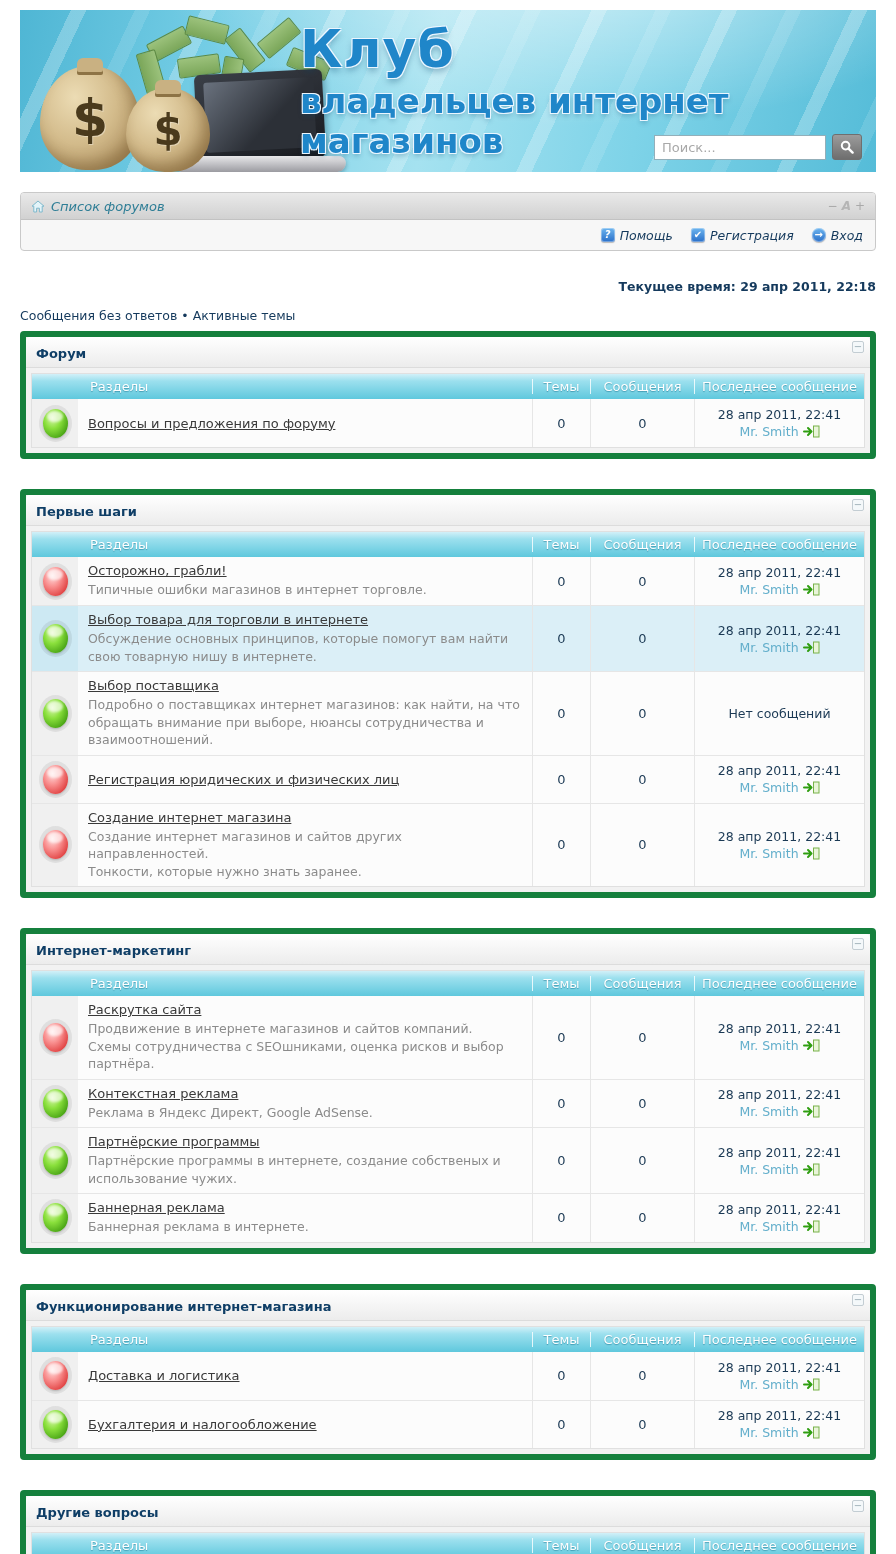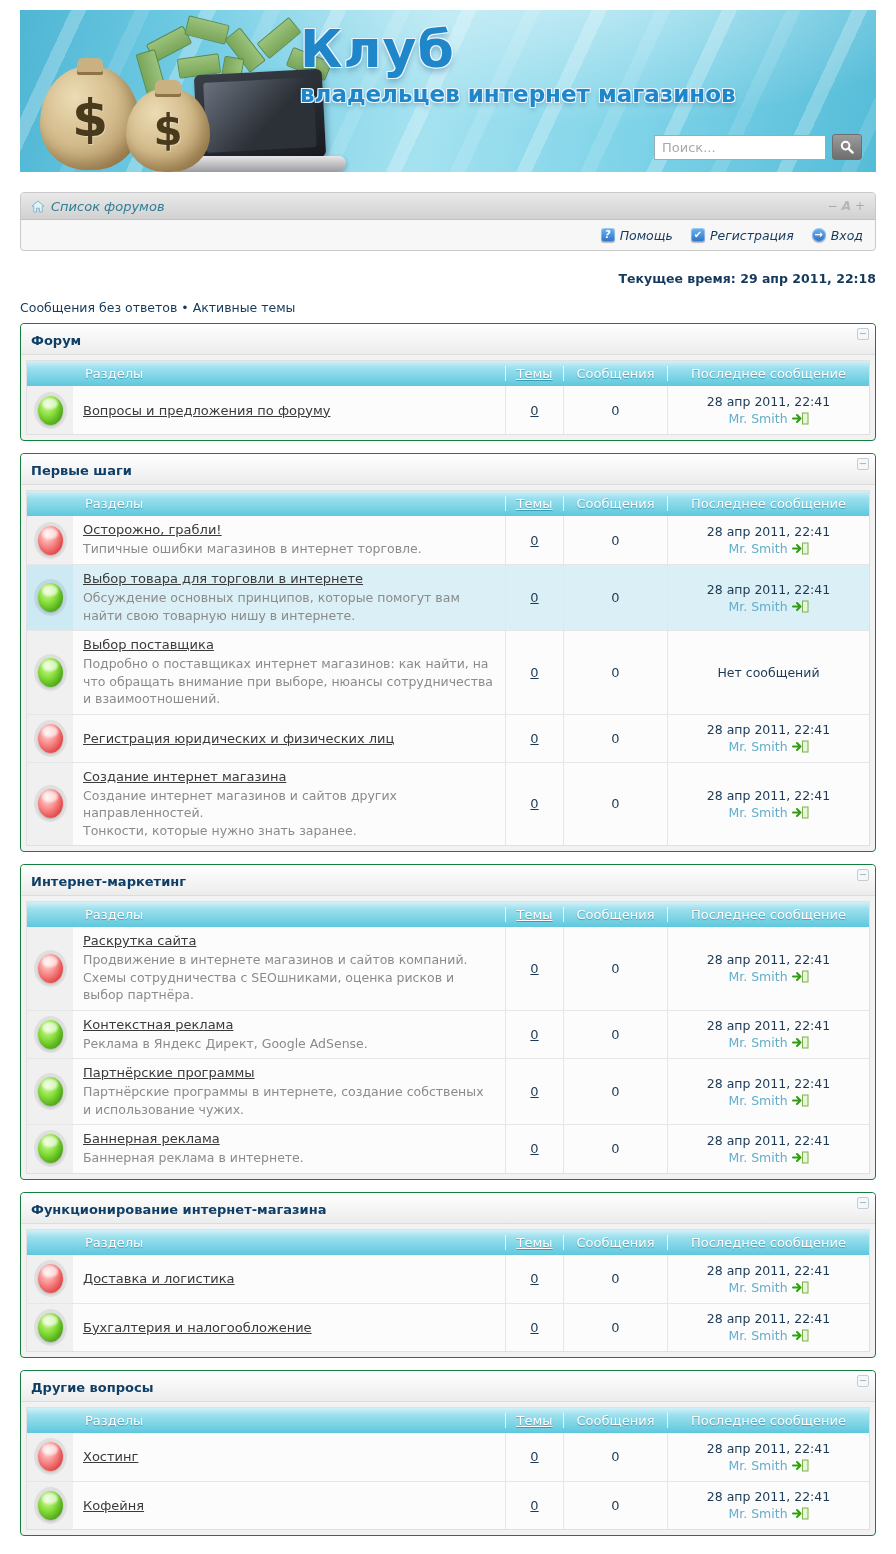--- a/index.html
+++ b/index.html
@@ -29,21 +29,21 @@
       rgba(255,255,255,0) 60px 104px,
       rgba(255,255,255,0.12) 104px 118px);
   }
   .banner-title { position: absolute; left: 280px; top: 12px; }
   .banner-title .line1 {
     font-size: 52px; font-weight: bold; color: #1f86c9; line-height: 1.05;
     text-shadow: -1px -1px 0 #eaf6ff, 1px -1px 0 #eaf6ff, -1px 1px 0 #eaf6ff, 1px 1px 0 #eaf6ff, 0 4px 6px rgba(10,70,110,.35);
     letter-spacing: 1px;
   }
   .banner-title .line2 {
-    font-size: 23px; font-weight: bold; color: #1f86c9; margin-top: 4px;
+    font-size: 34px; font-weight: bold; color: #1f86c9; margin-top: 4px;
     text-shadow: -1px -1px 0 #eaf6ff, 1px -1px 0 #eaf6ff, -1px 1px 0 #eaf6ff, 1px 1px 0 #eaf6ff, 0 3px 5px rgba(10,70,110,.3);
   }
   
   .art { position: absolute; left: 8px; top: 0; width: 340px; height: 162px; }
   .bill {
     position: absolute; width: 42px; height: 20px;
     background: linear-gradient(#9cc27c, #7aa659);
     border: 1px solid #5d8a43; border-radius: 2px;
   }
   .bag {
@@ -112,49 +112,49 @@
     line-height: 14px; text-align: center; background: linear-gradient(#6db5ef, #2a6fc9);
     box-shadow: inset 0 0 0 1px rgba(255,255,255,.35), 0 1px 1px rgba(0,0,0,.25);
   }
   .round-icon {
     width: 14px; height: 14px; border-radius: 50%; color: #fff; font-size: 10px; font-weight: bold;
     line-height: 14px; text-align: center; background: linear-gradient(#6db5ef, #2a6fc9);
     box-shadow: inset 0 0 0 1px rgba(255,255,255,.35), 0 1px 1px rgba(0,0,0,.25);
   }
 
   
-  .current-time { margin: 20px 20px 0; text-align: right; font-size: 12.5px; font-weight: bold; color: #14395c; }
+  .current-time { margin: 28px 20px 0; text-align: right; font-size: 12.5px; font-weight: bold; color: #14395c; }
   .quick-links { margin: 14px 20px 8px; font-size: 12.5px; color: #14395c; }
   .quick-links a { color: #14395c; text-decoration: none; cursor: pointer; }
 
   
-  .forum-block { margin: 8px 20px 12px; border: 1px solid #15803d; border-radius: 4px; background: #f2f2f2; }
+  .forum-block { margin: 8px 20px 30px; border: 6px solid #15803d; border-radius: 4px; background: #f2f2f2; }
   .block-header {
     position: relative; padding: 6px 10px 5px;
     background: linear-gradient(#ffffff, #ececec);
     border-bottom: 1px solid #dcdcdc; border-radius: 4px 4px 0 0;
   }
   .block-title { font-size: 13px; font-weight: bold; color: #0f3e66; }
   .collapse-btn {
     position: absolute; right: 6px; top: 4px; width: 12px; height: 12px;
     border: 1px solid #c3cdd3; border-radius: 2px; background: #f4f8fa;
     color: #9aabb4; font-size: 10px; line-height: 10px; text-align: center; cursor: pointer;
   }
   .tbl { margin: 5px; background: #fff; border: 1px solid #e0e0e0; }
   .thead {
     display: flex; height: 25px; align-items: center;
     background: linear-gradient(180deg, #d2f0f8 0%, #9ce0ee 28%, #5fc8dd 100%);
     color: #fff; font-size: 13px; text-shadow: 0 1px 1px rgba(0,90,120,.45);
   }
   .th { padding: 0 6px; }
   .c-icon { width: 46px; flex: none; }
   .c-name { flex: 1; min-width: 0; }
-  .c-topics { width: 58px; flex: none; text-align: center; text-decoration: underline; }
+  .c-topics { width: 58px; flex: none; text-align: center; }
   .c-posts { width: 104px; flex: none; text-align: center; }
-  .c-last { width: 202px; flex: none; text-align: center; }
+  .c-last { width: 170px; flex: none; text-align: center; }
   .thead .c-name { padding-left: 12px; }
   .thead .c-topics, .thead .c-posts, .thead .c-last { border-left: 1px solid rgba(255,255,255,.8); }
 
   .frow { display: flex; border-top: 1px solid #e6e6e6; background: #fcfcfc; min-height: 48px; }
   .frow:first-of-type { border-top: none; }
   .frow .c-icon { background: #f0f0f0; display: flex; align-items: center; justify-content: center; }
   .frow .c-name { display: flex; flex-direction: column; justify-content: center; padding: 6px 10px; }
   .frow .c-topics, .frow .c-posts, .frow .c-last {
     display: flex; flex-direction: column; justify-content: center;
     border-left: 1px solid #e6e6e6; font-size: 13px; color: #1c3a55;

